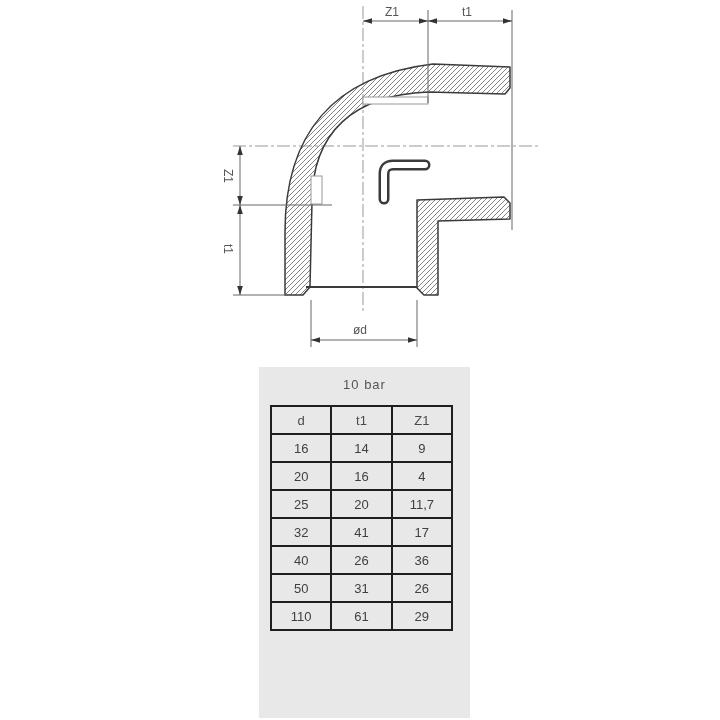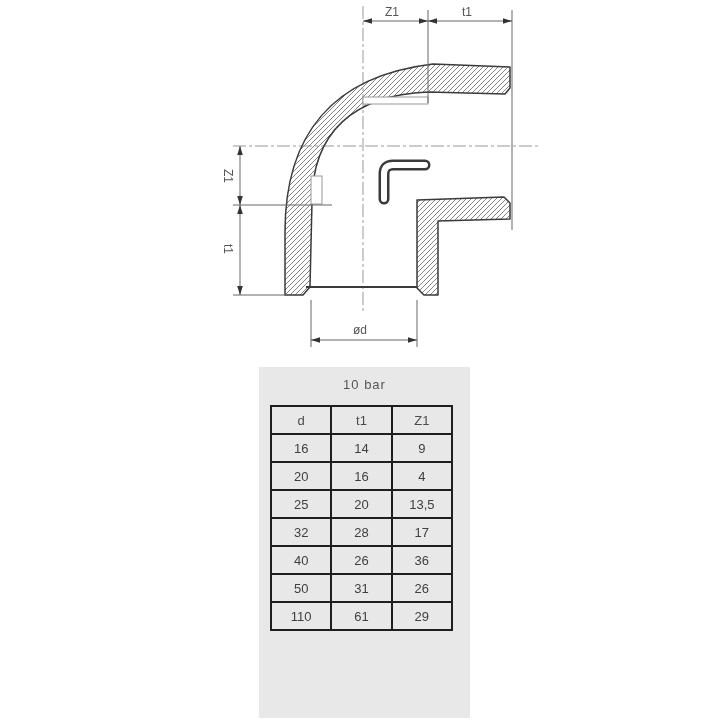--- a/index.html
+++ b/index.html
@@ -112,25 +112,25 @@
           <td>9</td>
         </tr>
         <tr>
           <td>20</td>
           <td>16</td>
           <td>4</td>
         </tr>
         <tr>
           <td>25</td>
           <td>20</td>
-          <td>13,5</td>
+          <td>11,7</td>
         </tr>
         <tr>
           <td>32</td>
-          <td>28</td>
+          <td>41</td>
           <td>17</td>
         </tr>
         <tr>
           <td>40</td>
           <td>26</td>
           <td>36</td>
         </tr>
         <tr>
           <td>50</td>
           <td>31</td>

